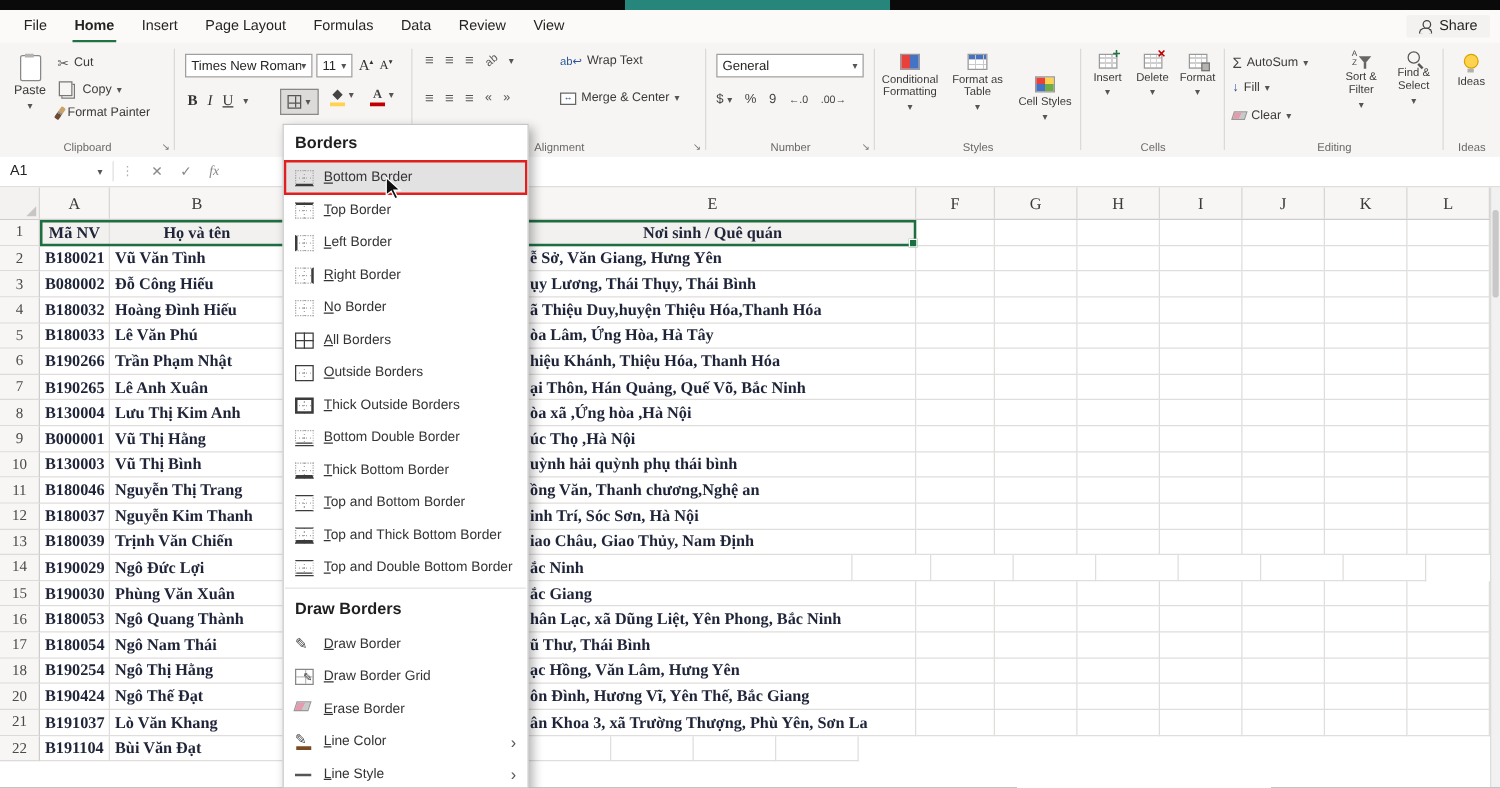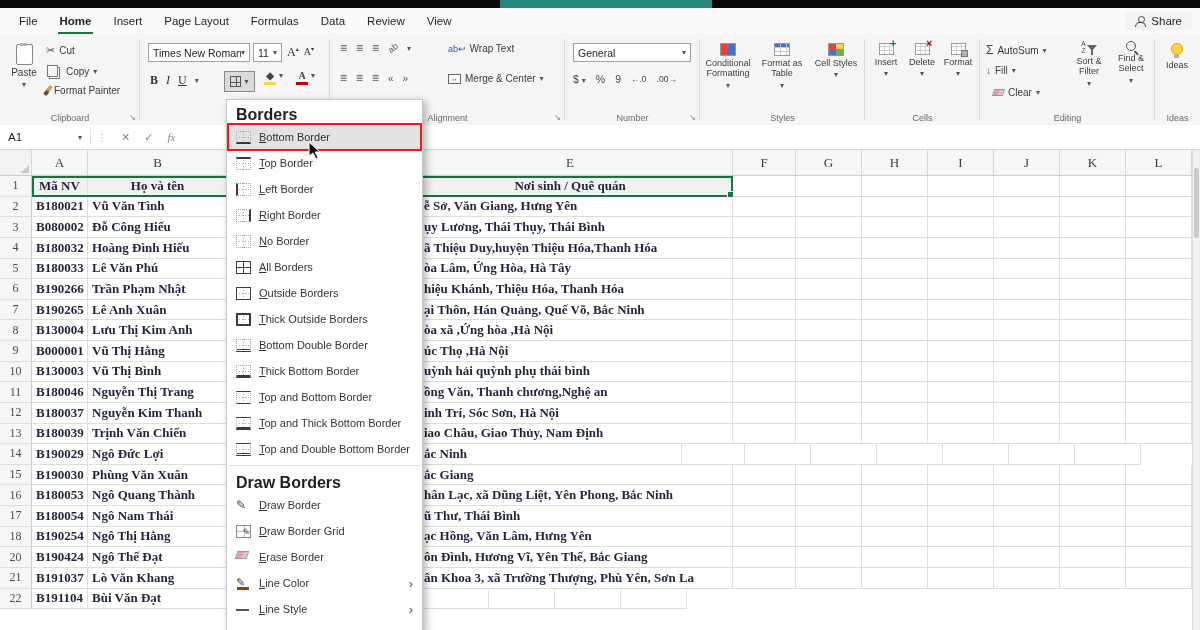--- a/index.html
+++ b/index.html
@@ -116,21 +116,21 @@
   .rn{width:32px;flex:none;background:#f7f6f5;border-right:1px solid #cfcdcb;border-bottom:1px solid #dddbd9;display:flex;align-items:center;justify-content:center;font-size:12px;font-weight:normal;color:#4a4a4a;box-sizing:border-box;}
   .center{justify-content:center;}
   .merged{padding-left:196px;}
   .header-row .sel{background:#f2f1ef;}
   .sel-outline{position:absolute;left:32px;top:176px;width:701px;height:21px;border:2px solid #1d6f42;box-sizing:border-box;z-index:5;pointer-events:none;}
   .sel-handle{position:absolute;right:-3px;bottom:-3px;width:5px;height:5px;background:#1d6f42;border:1px solid #fff;}
   .vscroll{position:absolute;right:0;top:150px;bottom:0;width:8px;background:#f1f1f1;border-left:1px solid #dcdcdc;box-sizing:border-box;}
   .vthumb{position:absolute;left:1px;top:18px;width:5px;height:70px;background:#c8c8c8;border-radius:3px;}
   
   .bmenu{position:absolute;left:226px;top:99px;width:197px;height:535px;background:#fff;border:1px solid #c6c6c6;box-shadow:3px 3px 8px rgba(0,0,0,.3);z-index:50;padding-top:1px;box-sizing:border-box;font-size:11px;color:#333;overflow:hidden;}
-  .msection{font-weight:bold;font-size:16px;color:#1f1f1f;padding:5px 9px 0;}
+  .msection{font-weight:bold;font-size:13px;color:#1f1f1f;padding:5px 9px 8px;}
   .msep{height:1px;background:#e3e3e3;margin:3px 1px;}
   .mitem{height:26px;display:flex;align-items:center;padding:0 9px;position:relative;box-sizing:border-box;}
   .mitem.hl{background:#e2e2e2;}
   .mlabel{display:block;}
   .mlabel::first-letter{text-decoration:underline;}
   .marrow{margin-left:auto;color:#555;font-size:13px;line-height:1;}
   .red-annotation{position:absolute;left:0;right:0;top:-1px;bottom:-1px;border:2px solid #e21f1f;z-index:60;pointer-events:none;}
   
   .micon{width:15px;height:13px;position:relative;margin-right:8px;flex:none;box-sizing:border-box;
     background:repeating-linear-gradient(90deg,#a8a8a8 0 1px,transparent 1px 3px) 0 6px/100% 1px no-repeat,
@@ -300,21 +300,21 @@
       <div class="bigbtn" style="left:2px;">
         <span class="ic-cf"></span>
         <span>Conditional Formatting</span>
         <span class="dd">▾</span>
       </div>
       <div class="bigbtn" style="left:56px;">
         <span class="ic-fat"></span>
         <span>Format as Table</span>
         <span class="dd">▾</span>
       </div>
-      <div class="bigbtn" style="left:110px;">
+      <div class="bigbtn" style="left:110px;justify-content:center;">
         <span class="ic-cs"></span>
         <span>Cell Styles</span>
         <span class="dd">▾</span>
       </div>
       <div class="glabel">Styles</div>
     </div>
 
     <div class="rgroup g-cells">
       <div class="bigbtn cellbtn" style="left:3px;">
         <span class="ic-grid ins"></span>
@@ -338,21 +338,21 @@
       <div class="rbtn ed" style="left:6px;top:9px;">
         <span class="sigma">Σ</span>
         <span>AutoSum</span>
         <span class="dd">▾</span>
       </div>
       <div class="rbtn ed" style="left:6px;top:31px;">
         <span class="ic-fill">↓</span>
         <span>Fill</span>
         <span class="dd">▾</span>
       </div>
-      <div class="rbtn ed" style="left:13px;top:53px;">
+      <div class="rbtn ed" style="left:6px;top:53px;">
         <span class="ic-eraser"></span>
         <span>Clear</span>
         <span class="dd">▾</span>
       </div>
       <div class="bigbtn" style="left:88px;top:4px;width:42px;">
         <span style="display:flex;align-items:center;">
           <span class="azstack">
               <span>A</span>
               <span>Z</span>
             </span>

